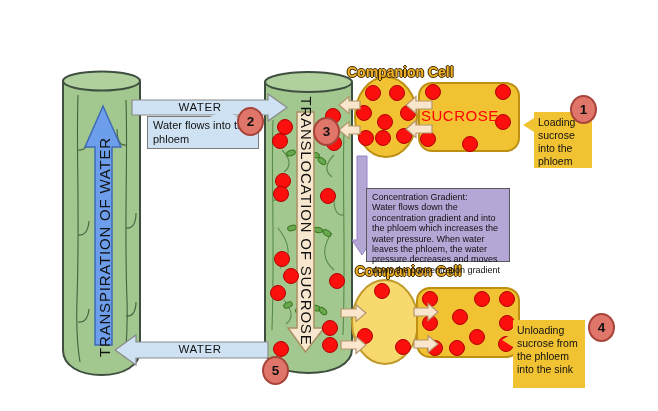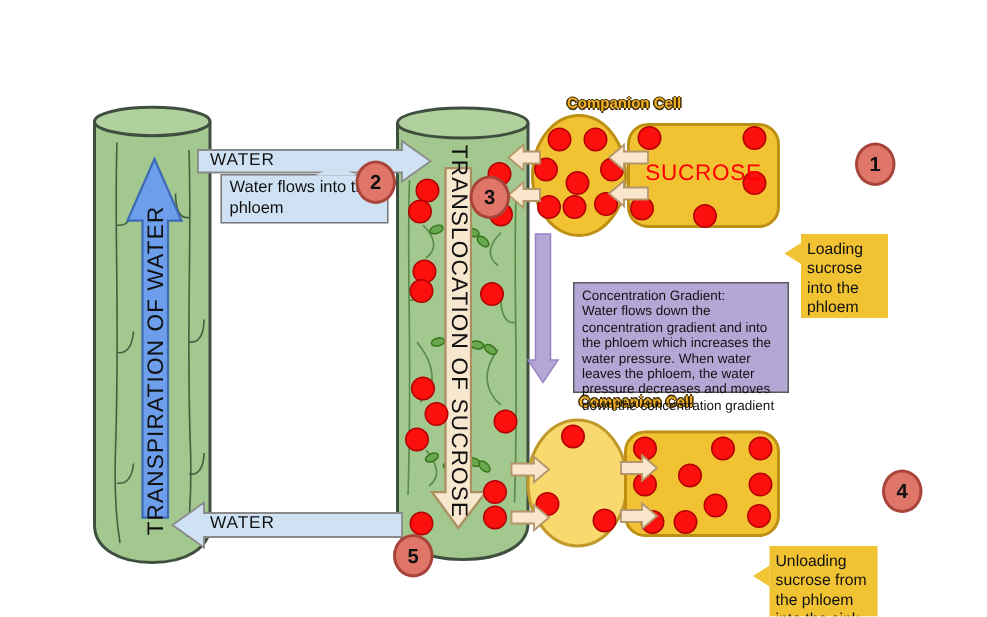--- a/index.html
+++ b/index.html
@@ -7,39 +7,39 @@
          font-family:"Liberation Sans", sans-serif;color:#000;}
   svg{position:absolute;left:0;top:0;}
 
   
   .vlabel{position:absolute;white-space:nowrap;font-size:15px;font-weight:500;
           letter-spacing:0.8px;transform-origin:center;color:#111;}
   .vlabel.up{transform:translate(-50%,-50%) rotate(-90deg);}
   .vlabel.down{transform:translate(-50%,-50%) rotate(90deg);}
 
   
-  .arrow-label{position:absolute;font-size:11.5px;letter-spacing:0.6px;color:#111;}
+  .arrow-label{position:absolute;font-size:11.5px;letter-spacing:0.6px;text-align:center;color:#111;}
 
   
   .callout-blue{position:absolute;background:#cfe2f3;border:1px solid #7a7a7a;
                 font-size:11px;line-height:13.5px;padding:2px 5px;color:#111;}
   .callout-blue .peak{position:absolute;top:-7px;width:0;height:0;
                 border-left:14px solid transparent;border-right:14px solid transparent;
                 border-bottom:7px solid #cfe2f3;}
   .callout-yellow{position:absolute;background:#f1c232;font-size:10.5px;line-height:13px;
-                padding:4px 4px;color:#111;margin-top:44px;}
+                padding:4px 4px;color:#111;}
   .callout-yellow .tail{position:absolute;left:-11px;width:0;height:0;
                 border-top:7px solid transparent;border-bottom:7px solid transparent;
                 border-right:11px solid #f1c232;}
   .callout-purple{position:absolute;background:#b4a7d6;border:1px solid #5a5a5a;
                 font-size:9px;line-height:10.4px;padding:3px 5px;color:#111;}
 
-  .companion-label{position:absolute;font-size:10px;font-weight:bold;color:#f3b228;
-        text-shadow:-1px 0 #3f2c00,1px 0 #3f2c00,0 -1px #3f2c00,0 1px #3f2c00;margin-left:31px;}
-  .sucrose-label{position:absolute;font-size:15px;letter-spacing:0.5px;color:#ff0000;text-align:center;}
+  .companion-label{position:absolute;font-size:14px;font-weight:bold;color:#f3b228;
+        text-shadow:-1px 0 #3f2c00,1px 0 #3f2c00,0 -1px #3f2c00,0 1px #3f2c00;}
+  .sucrose-label{position:absolute;font-size:15px;letter-spacing:0.5px;color:#ff0000;text-align:left;}
 
   .badge{position:absolute;width:27px;height:29px;border-radius:50%;
          background:#e0766a;border:2px solid #a8443a;box-sizing:border-box;
          font-size:13.5px;font-weight:bold;color:#111;
          display:flex;align-items:center;justify-content:center;}
 </style>
 </head>
 <body>
 
 <div class="stage">
@@ -195,21 +195,21 @@
 
   <div class="callout-yellow" style="left:534px;top:112px;width:50px;height:48px;">
     <div class="tail" style="top:6px;"></div>
     <span>Loading sucrose into the phloem</span>
   </div>
   <div class="callout-yellow" style="left:513px;top:320px;width:64px;height:60px;">
     <div class="tail" style="top:13px;"></div>
     <span>Unloading sucrose from the phloem into the sink</span>
   </div>
 
-  <div class="callout-purple" style="left:382px;top:188px;width:132px;height:66px;">
+  <div class="callout-purple" style="left:366px;top:188px;width:132px;height:66px;">
     <div>Concentration Gradient:</div>
     <div>Water flows down the concentration gradient and into the phloem which increases the water pressure. When water leaves the phloem, the water pressure decreases and moves down the concentration gradient</div>
   </div>
 
   <div class="badge" style="left:570px;top:95px;">1</div>
   <div class="badge" style="left:237px;top:107px;">2</div>
   <div class="badge" style="left:313px;top:117px;">3</div>
   <div class="badge" style="left:588px;top:313px;">4</div>
   <div class="badge" style="left:262px;top:356px;">5</div>
 

